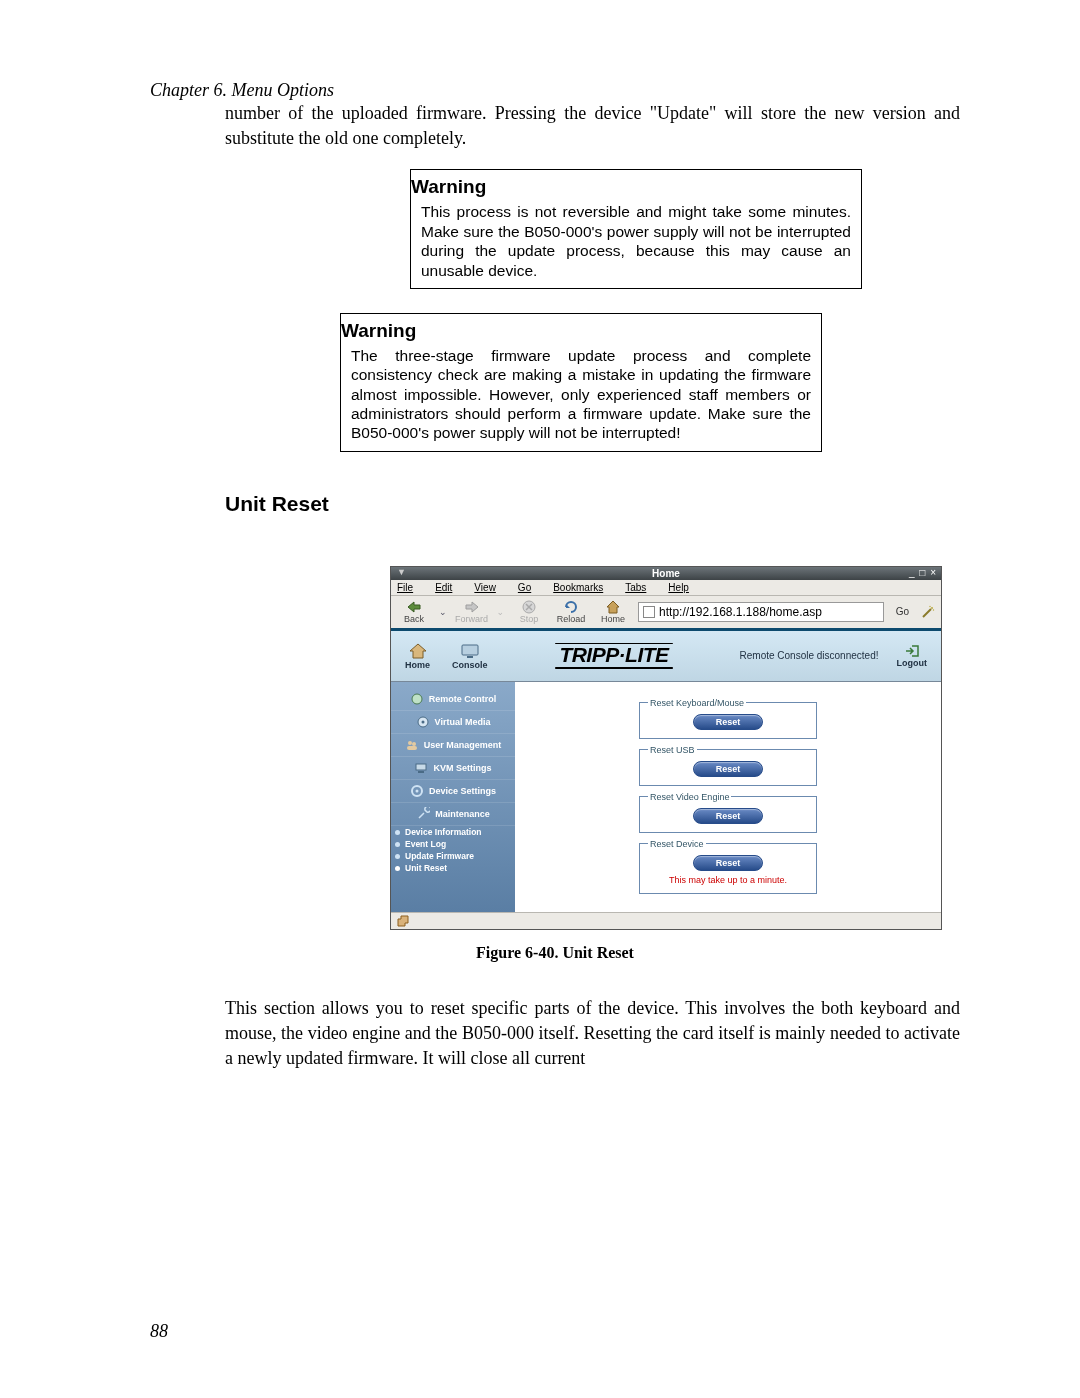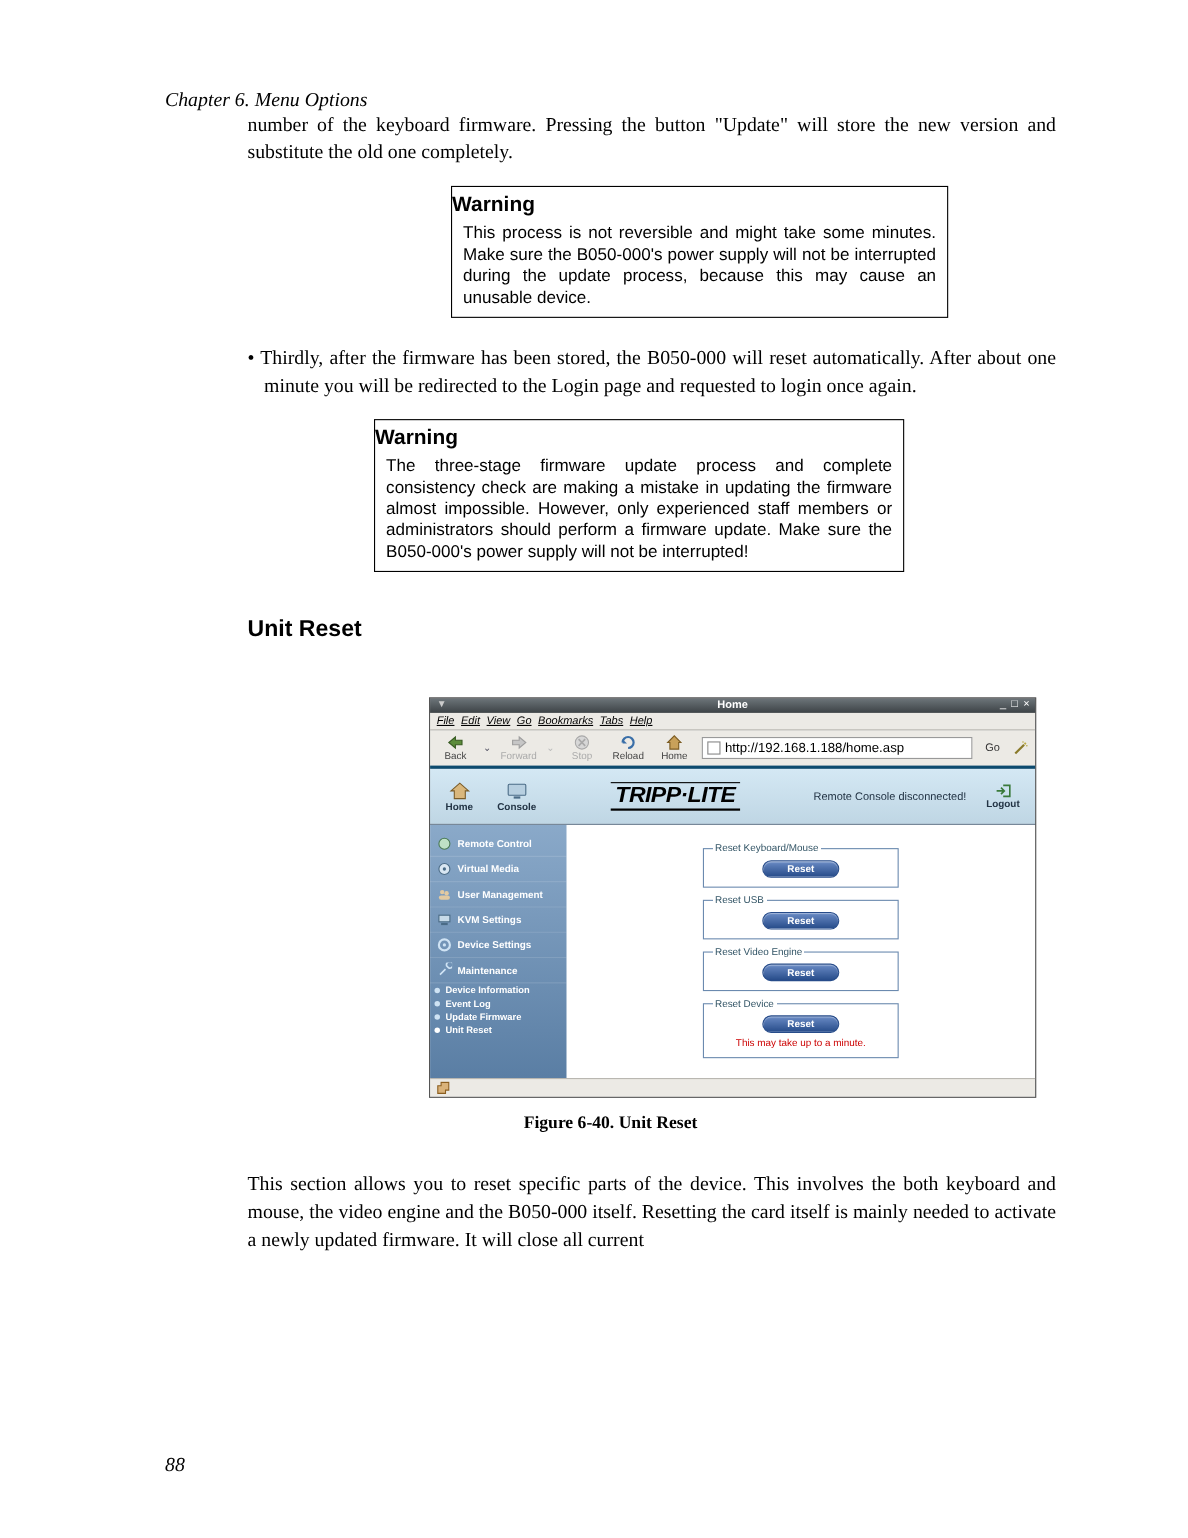--- a/index.html
+++ b/index.html
@@ -110,23 +110,22 @@
     position: absolute;
     left: 6px;
     top: 0;
     color:#ccc;
     font-size:9px;
   }
   .ss-menubar {
     background: #eceae5;
     padding: 2px 6px;
     display: flex;
-    gap: 6px;
+    gap: 22px;
     border-bottom: 1px solid #b9b7b1;
-    font-style: italic;
   }
   .ss-menubar span { font-size: 10px; }
   .ss-menubar span u { text-decoration: underline; }
   .ss-toolbar {
     background: #eceae5;
     padding: 4px 6px;
     display: flex;
     align-items: center;
     gap: 8px;
     border-bottom: 3px solid #0c4a6e;
@@ -198,20 +197,21 @@
   }
   .side-item {
     display:flex;
     align-items:center;
     gap:5px;
     padding: 4px 6px;
     color:#fff;
     font-size:9px;
     font-weight:bold;
     border-bottom: 1px solid rgba(255,255,255,.12);
+    justify-content: center;
   }
   .side-item .sic {
     width:14px; height:14px;
     display:flex; align-items:center; justify-content:center;
     flex-shrink:0;
   }
   .sub-items { }
   .sub-item {
     color:#fff;
     font-size:8.5px;
@@ -274,28 +274,27 @@
 
   
   svg { display:block; }
 </style>
 </head>
 <body>
 
 <div class="page">
   <div class="chapter-header">Chapter 6. Menu Options</div>
 
-  <div class="body-text">number of the keyboard firmware. Pressing the button "Update" will store the new version and substitute the old one completely.</div>
+  <div class="body-text">number of the uploaded firmware. Pressing the device "Update" will store the new version and substitute the old one completely.</div>
 
   <div class="warning-box small">
     <div class="warning-title">Warning</div>
     <div class="warning-body">This process is not reversible and might take some minutes. Make sure the B050-000's power supply will not be interrupted during the update process, because this may cause an unusable device.</div>
   </div>
 
-  <div class="body-text bullet-text" style="padding-left:15px;">Thirdly, after the firmware has been stored, the B050-000 will reset automatically. After about one minute you will be redirected to the Login page and requested to login once again.</div>
 
   <div class="warning-box medium">
     <div class="warning-title">Warning</div>
     <div class="warning-body">The three-stage firmware update process and complete consistency check are making a mistake in updating the firmware almost impossible. However, only experienced staff members or administrators should perform a firmware update. Make sure the B050-000's power supply will not be interrupted!</div>
   </div>
 
   <div class="section-heading">Unit Reset</div>
 
   <div class="screenshot">
 

